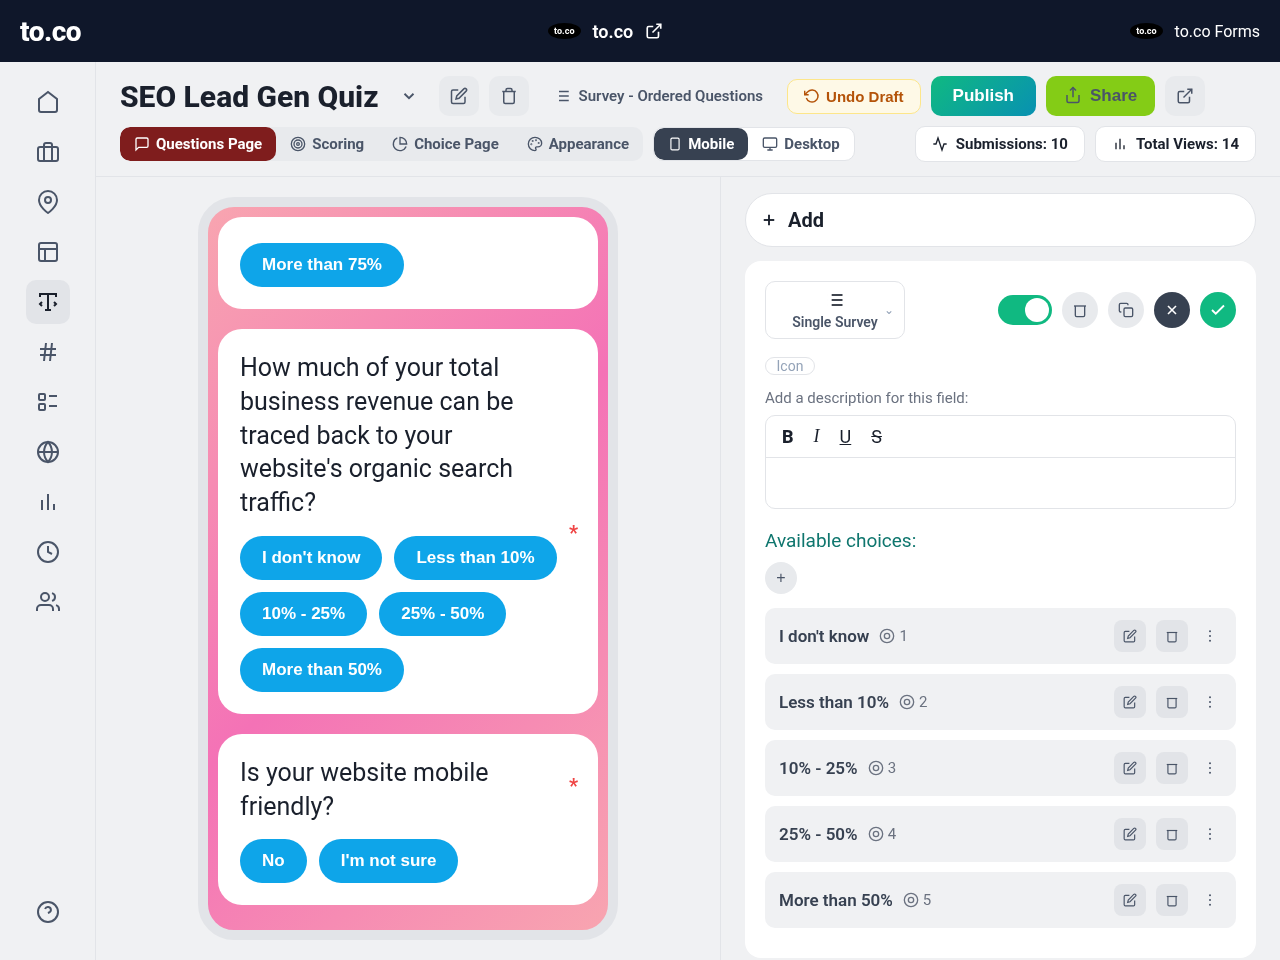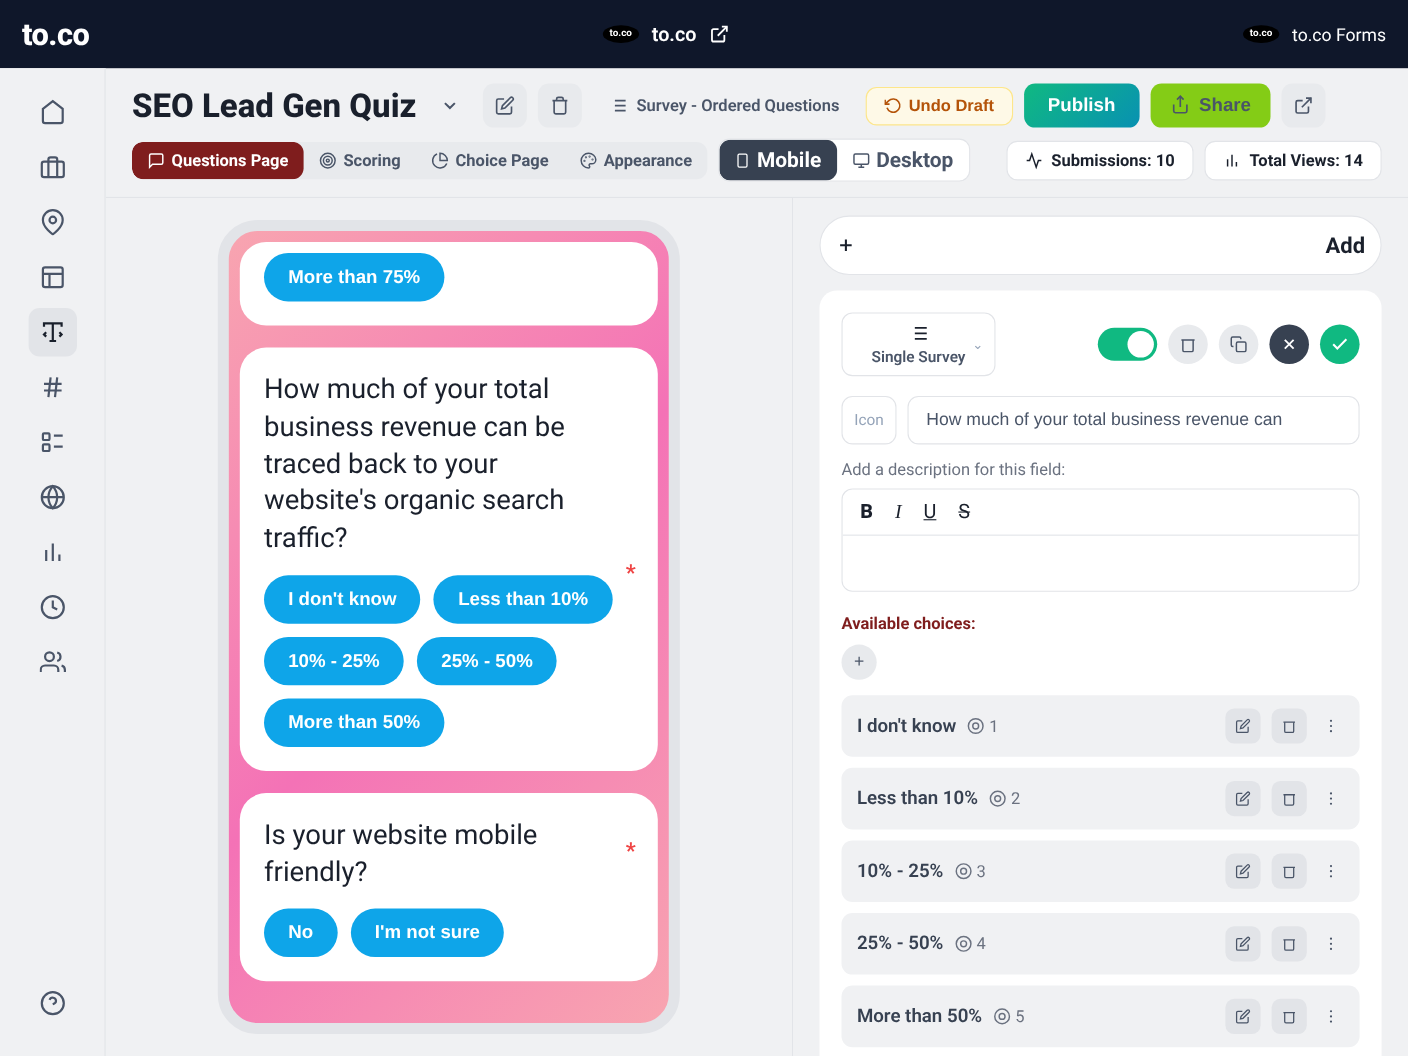--- a/index.html
+++ b/index.html
@@ -29,39 +29,39 @@
 .survey-type { display: flex; align-items: center; gap: 8px; padding: 8px 14px; color: #4a5568; font-weight: 600; font-size: 15px; }
 .undo-btn { display: flex; align-items: center; gap: 6px; padding: 8px 16px; background: #fef9e7; border: 1px solid #fde68a; border-radius: 10px; color: #b45309; font-weight: 600; cursor: pointer; font-size: 15px; }
 .publish-btn { padding: 10px 22px; background: linear-gradient(135deg, #10b981, #0891b2); color: #fff; border: none; border-radius: 10px; font-weight: 700; font-size: 17px; cursor: pointer; }
 .share-btn { display: flex; align-items: flex-start; gap: 8px; padding: 10px 18px; background: #84cc16; border-radius: 10px; font-weight: 700; font-size: 17px; cursor: pointer; color: #4a5568; border: none; }
 
 .tabbar { padding: 10px 24px 14px 24px; display: flex; align-items: center; gap: 10px; flex-wrap: wrap; }
 .tab-group { display: flex; background: #e8eaed; border-radius: 10px; overflow: hidden; }
 .tab { display: flex; align-items: center; gap: 6px; padding: 8px 14px; font-weight: 700; font-size: 15px; color: #4a5568; cursor: pointer; }
 .tab.active { background: #7f1d1d; color: #fff; border-radius: 10px; }
 .device-group { display: flex; background: #fff; border: 1px solid #e2e4e8; border-radius: 10px; overflow: hidden; }
-.device-tab { display: flex; align-items: center; gap: 6px; padding: 7px 14px; font-weight: 700; font-size: 19px; color: #4a5568; cursor: pointer; }
+.device-tab { display: flex; align-items: center; gap: 6px; padding: 7px 14px; font-weight: 700; font-size: 15px; color: #4a5568; cursor: pointer; }
 .device-tab.active { background: #374151; color: #fff; border-radius: 10px; }
 .stat-pill { display: flex; align-items: center; gap: 8px; padding: 8px 16px; background: #fff; border: 1px solid #e2e4e8; border-radius: 10px; font-weight: 700; font-size: 15px; color: #1a202c; }
 .tabbar-spacer { flex: 1; }
 
 .content { flex: 1; display: flex; overflow: hidden; border-top: 1px solid #e2e4e8; }
 .preview-pane { flex: 1; display: flex; justify-content: center; padding: 20px; overflow: hidden; }
 .phone { width: 420px; background: #f8a5b0; border-radius: 36px; border: 10px solid #e2e4e8; padding: 10px; overflow-y: auto; position: relative; background-image: linear-gradient(135deg, #f8a5b0 0%, #f472b6 50%, #f8a5b0 100%); }
 .phone::-webkit-scrollbar { width: 4px; }
 .phone::-webkit-scrollbar-thumb { background: #94a3b8; border-radius: 2px; }
 .qcard { background: #fff; border-radius: 24px; padding: 22px; margin-bottom: 20px; position: relative; }
 .qcard .qtext { font-size: 25px; font-weight: 400; line-height: 1.35; color: #1a202c; margin-bottom: 16px; padding-right: 16px; }
 .qcard .req { position: absolute; top: 50%; right: 20px; color: #ef4444; font-size: 20px; font-weight: 700; }
 .qcard .req.top { top: 40px; }
 .choices { display: flex; flex-wrap: wrap; gap: 12px; }
 .choice-pill { background: #0ea5e9; color: #fff; padding: 12px 22px; border-radius: 999px; font-weight: 700; font-size: 17px; cursor: pointer; border: none; }
 
 .editor-pane { width: 560px; border-left: 1px solid #e2e4e8; background: #f0f1f3; display: flex; flex-direction: column; overflow-y: auto; padding: 16px 24px; gap: 14px; }
-.add-bar { background: #fff; border: 1px solid #e2e4e8; border-radius: 999px; padding: 14px; display: flex; align-items: center; justify-content: space-between; gap: 10px; font-weight: 700; font-size: 20px; cursor: pointer; }
+.add-bar { background: #fff; border: 1px solid #e2e4e8; border-radius: 999px; padding: 14px; display: flex; align-items: center; justify-content: flex-start; gap: 10px; font-weight: 700; font-size: 20px; cursor: pointer; }
 .editor-card { background: #fff; border-radius: 16px; padding: 20px; }
 .editor-head { display: flex; align-items: center; gap: 10px; margin-bottom: 18px; }
 .type-select { border: 1px solid #e2e4e8; border-radius: 10px; padding: 8px 14px; display: flex; flex-direction: column; align-items: center; width: 140px; cursor: pointer; position: relative; }
 .type-select .lbl { font-size: 14px; color: #4a5568; font-weight: 600; margin-top: 4px; }
 .type-select .chev { position: absolute; right: 10px; top: 50%; transform: translateY(-50%); color: #94a3b8; font-size: 12px; }
 .head-spacer { flex: 1; }
 .toggle { width: 54px; height: 30px; background: #10b981; border-radius: 999px; position: relative; cursor: pointer; }
 .toggle .knob { position: absolute; right: 3px; top: 3px; width: 24px; height: 24px; background: #fff; border-radius: 50%; }
 .circ-btn { width: 36px; height: 36px; border-radius: 50%; background: #e8eaed; display: flex; align-items: center; justify-content: center; cursor: pointer; color: #4a5568; border: none; }
 .circ-btn.dark { background: #374151; color: #fff; }
@@ -69,21 +69,21 @@
 
 .field-row { display: flex; gap: 10px; margin-bottom: 14px; }
 .icon-box { width: 50px; border: 1px solid #e2e4e8; border-radius: 10px; display: flex; align-items: center; justify-content: center; color: #94a3b8; font-size: 14px; cursor: pointer; }
 .title-input { flex: 1; border: 1px solid #e2e4e8; border-radius: 10px; padding: 12px 16px; font-size: 16px; color: #4a5568; }
 .desc-label { color: #6b7280; font-size: 15px; margin-bottom: 8px; }
 .richtext { border: 1px solid #e2e4e8; border-radius: 10px; overflow: hidden; margin-bottom: 20px; }
 .rt-toolbar { display: flex; gap: 20px; padding: 10px 16px; border-bottom: 1px solid #e2e4e8; }
 .rt-btn { cursor: pointer; color: #1a202c; font-size: 18px; }
 .rt-body { min-height: 50px; padding: 10px; }
 
-.choices-label { color: #7f1d1d; font-size: 15px; margin-bottom: 10px; font-weight: bold; }
+.choices-label { color: #0f766e; font-size: 19px; margin-bottom: 10px; }
 .add-choice { width: 32px; height: 32px; border-radius: 50%; background: #e8eaed; display: flex; align-items: center; justify-content: center; cursor: pointer; margin-bottom: 14px; border: none; color: #4a5568; font-size: 16px; }
 .choice-row { background: #f0f1f3; border-radius: 10px; padding: 12px 14px; display: flex; align-items: center; gap: 10px; margin-bottom: 10px; }
 .choice-row .label { font-weight: 600; font-size: 17px; color: #374151; }
 .choice-row .target { color: #6b7280; display: flex; align-items: center; gap: 4px; font-size: 15px; }
 .choice-row .spacer { flex: 1; }
 .choice-row .row-btn { width: 32px; height: 32px; border-radius: 8px; background: #e2e4e8; display: flex; align-items: center; justify-content: center; cursor: pointer; border: none; color: #4a5568; }
 .choice-row .more { cursor: pointer; color: #4a5568; padding: 0 4px; }
 
 svg { display: block; }
 </style>
@@ -321,21 +321,21 @@
             <line x1="12" y1="20" x2="12" y2="4"></line>
             <line x1="18" y1="20" x2="18" y2="14"></line>
           </svg>
         <span>Total Views: 14</span>
       </div>
     </div>
 
     <div class="content">
       <div class="preview-pane">
         <div class="phone">
-          <div class="qcard" style="padding-top:10px">
+          <div class="qcard" style="padding-top:26px">
             <div class="choices">
               <button class="choice-pill">More than 75%</button>
             </div>
           </div>
           <div class="qcard">
             <div class="qtext">How much of your total business revenue can be traced back to your website's organic search traffic?</div>
             <span class="req">*</span>
             <div class="choices">
               <button class="choice-pill">I don't know</button>
               <button class="choice-pill">Less than 10%</button>
@@ -402,21 +402,20 @@
               </button>
             <button class="circ-btn green">
                 <svg width="18" height="18" viewBox="0 0 24 24" fill="none" stroke="currentColor" stroke-width="2.5">
                   <polyline points="20 6 9 17 4 12"></polyline>
                 </svg>
               </button>
           </div>
 
           <div class="field-row">
             <div class="icon-box">Icon</div>
-            <input class="title-input" value="How much of your total business revenue can" style="">
           </div>
 
           <div class="desc-label">Add a description for this field:</div>
           <div class="richtext">
             <div class="rt-toolbar">
               <span class="rt-btn" style="font-weight:800">B</span>
               <span class="rt-btn" style="font-style:italic;font-family:serif">I</span>
               <span class="rt-btn" style="text-decoration:underline">U</span>
               <span class="rt-btn" style="text-decoration:line-through">S</span>
             </div>

